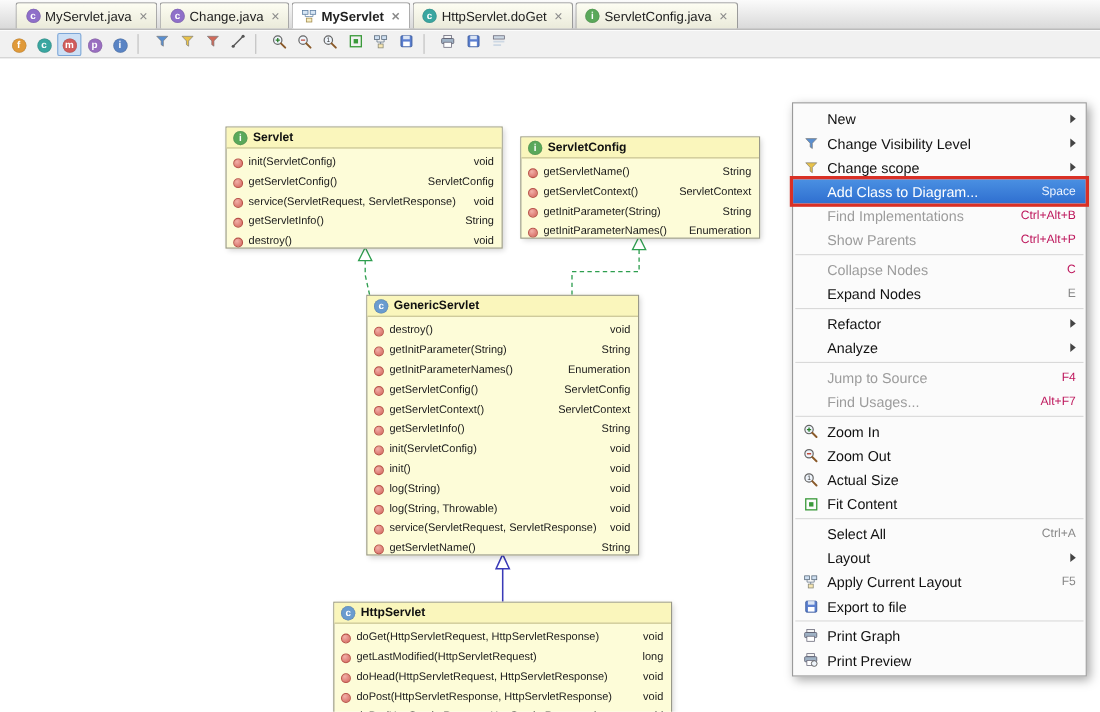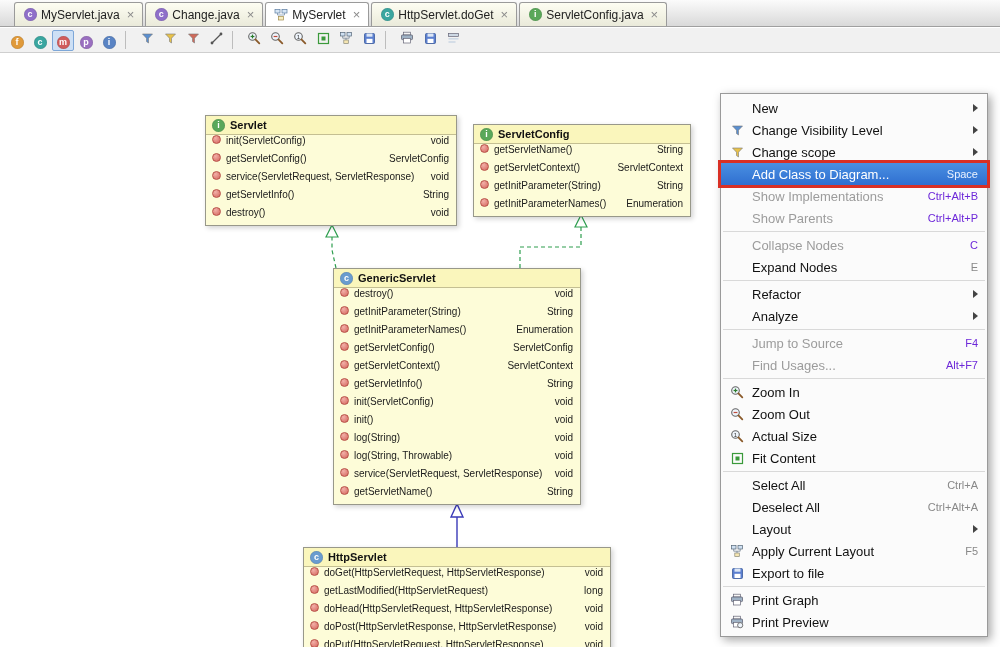--- a/index.html
+++ b/index.html
@@ -6,21 +6,21 @@
   html,body{width:1000px;height:647px;overflow:hidden;background:#fff;
     font-family:"Liberation Sans",sans-serif;position:relative}
 
   
   .tab-bar{position:absolute;left:0;top:0;width:100%;height:27px;
     background:linear-gradient(#fbfbfb,#d9d9d9);border-bottom:1px solid #9f9f9f;
     display:flex;align-items:flex-end;padding-left:14px;z-index:5}
   .tab{display:flex;align-items:center;gap:4px;height:24px;padding:0 8px;
     border:1px solid #9a9a9a;border-bottom:none;border-radius:3px 3px 0 0;
     background:linear-gradient(#fdfdf2,#eaeada);margin-right:2px;font-size:12px;color:#222;cursor:default}
-  .tab.active{background:#fff;font-weight:normal}
+  .tab.active{background:#fff;font-weight:bold}
   .tab-close{color:#8a8a8a;font-size:13px;line-height:1;margin-left:3px}
   .tab-icon{display:inline-flex;width:14px;height:14px;align-items:center;justify-content:center}
 
   
   .toolbar{position:absolute;left:0;top:28px;width:100%;height:25px;background:#f1f1f1;
     border-bottom:1px solid #cfcfcf;display:flex;align-items:center;padding-left:6px;gap:1px;z-index:5}
   .tbtn{width:22px;height:21px;display:flex;align-items:center;justify-content:center;
     border:1px solid transparent;border-radius:2px}
   .tbtn.pressed{background:#cde0f5;border-color:#7da7d8}
   .tsep{width:6px;height:18px;border-left:1px solid #bdbdbd;margin:0 4px}
@@ -33,38 +33,38 @@
   svg.edges{position:absolute;left:0;top:0;z-index:1;pointer-events:none}
   .edge-impl{stroke:var(--edge-impl,#2e9e4f)}
   .edge-ext{stroke:var(--edge-ext,#3a3ab8)}
   .head-impl{fill:#fff;stroke:var(--edge-impl,#2e9e4f)}
   .head-ext{fill:#fff;stroke:var(--edge-ext,#3a3ab8)}
 
   .uml-box{position:absolute;background:var(--node-fill,#fdfcd8);border:1px solid #98988a;
     box-shadow:2px 2px 5px rgba(0,0,0,.18);z-index:2;font-size:10px}
   .uml-head{height:19px;display:flex;align-items:center;gap:5px;padding:0 6px;
     background:var(--node-head,#faf6bc);border-bottom:1px solid #c4bf92;font-weight:bold;font-size:11px;color:#111}
-  .uml-row{height:18px;display:flex;align-items:flex-start;gap:5px;padding:0 7px 0 6px;color:#1a1a1a}
+  .uml-row{height:18px;display:flex;align-items:flex-end;gap:5px;padding:0 7px 0 6px;color:#1a1a1a}
   .m-icon{width:9px;height:9px;border-radius:50%;flex:none;
     background:radial-gradient(circle at 35% 30%,#f2b0a8,#d4645c);border:1px solid #b85048}
   .m-sig{flex:1;white-space:nowrap;overflow:hidden}
   .m-type{margin-left:8px;white-space:nowrap}
 
   
   .context-menu{position:absolute;left:720px;top:93px;width:268px;background:#fbfbfb;
     border:1px solid #9a9a9a;box-shadow:3px 3px 9px rgba(0,0,0,.35);z-index:10;padding:3px 0;font-size:13px}
   .menu-item{height:22px;display:flex;align-items:center;padding:0 9px 0 6px;color:#111;cursor:default}
   .mi-icon{width:20px;height:16px;display:inline-flex;align-items:center;justify-content:center;
     margin-right:5px;flex:none}
   .mi-label{flex:1;white-space:nowrap}
   .mi-shortcut{color:#888;margin-left:14px;font-size:11px;white-space:nowrap}
   .mi-arrow{width:0;height:0;border-left:5px solid #444;border-top:4px solid transparent;
     border-bottom:4px solid transparent;margin-left:9px;flex:none}
   .menu-item.disabled{color:#9c9c9c}
-  .menu-item.disabled .mi-shortcut{color:#6d28d9}
+  .menu-item.disabled .mi-shortcut{color:#be185d}
   .menu-item.selected{background:linear-gradient(var(--sel-top,#4a90e2),var(--sel-bot,#2f6fd0));color:#fff}
   .menu-item.selected .mi-shortcut{color:#eaf2ff}
   .menu-item.highlighted{outline:3px solid var(--hl,#d93025);outline-offset:0px}
   .menu-sep{height:1px;background:#d9d9d9;margin:2px 2px}
 </style>
 </head>
 <body>
 
 <div class="tab-bar">
     <div class="tab">
@@ -407,21 +407,21 @@
       <span class="mi-label">Change scope</span>
       <span class="mi-arrow"></span>
     </div>
     <div class="menu-item selected highlighted">
       <span class="mi-icon"></span>
       <span class="mi-label">Add Class to Diagram...</span>
       <span class="mi-shortcut">Space</span>
     </div>
     <div class="menu-item disabled">
       <span class="mi-icon"></span>
-      <span class="mi-label">Show Implementations</span>
+      <span class="mi-label">Find Implementations</span>
       <span class="mi-shortcut">Ctrl+Alt+B</span>
     </div>
     <div class="menu-item disabled">
       <span class="mi-icon"></span>
       <span class="mi-label">Show Parents</span>
       <span class="mi-shortcut">Ctrl+Alt+P</span>
     </div>
     <div class="menu-sep"></div>
     <div class="menu-item disabled">
       <span class="mi-icon"></span>
@@ -497,25 +497,20 @@
       <span class="mi-label">Fit Content</span>
     </div>
     <div class="menu-sep"></div>
     <div class="menu-item">
       <span class="mi-icon"></span>
       <span class="mi-label">Select All</span>
       <span class="mi-shortcut">Ctrl+A</span>
     </div>
     <div class="menu-item">
       <span class="mi-icon"></span>
-      <span class="mi-label">Deselect All</span>
-      <span class="mi-shortcut">Ctrl+Alt+A</span>
-    </div>
-    <div class="menu-item">
-      <span class="mi-icon"></span>
       <span class="mi-label">Layout</span>
       <span class="mi-arrow"></span>
     </div>
     <div class="menu-item">
       <span class="mi-icon">
         <svg width="14" height="14" viewBox="0 0 14 14">
           <rect x="1.5" y="1.5" width="4.5" height="3.5" fill="#cfe0f2" stroke="#567" stroke-width="0.7"></rect>
           <rect x="8" y="1.5" width="4.5" height="3.5" fill="#cfe0f2" stroke="#567" stroke-width="0.7"></rect>
           <rect x="4.8" y="9" width="4.5" height="3.5" fill="#f6e6b2" stroke="#887" stroke-width="0.7"></rect>
           <path d="M3.7 5v2.2h3.3M10.2 5v2.2h-3.2M7 7.2V9" stroke="#678" fill="none" stroke-width="0.7"></path>

